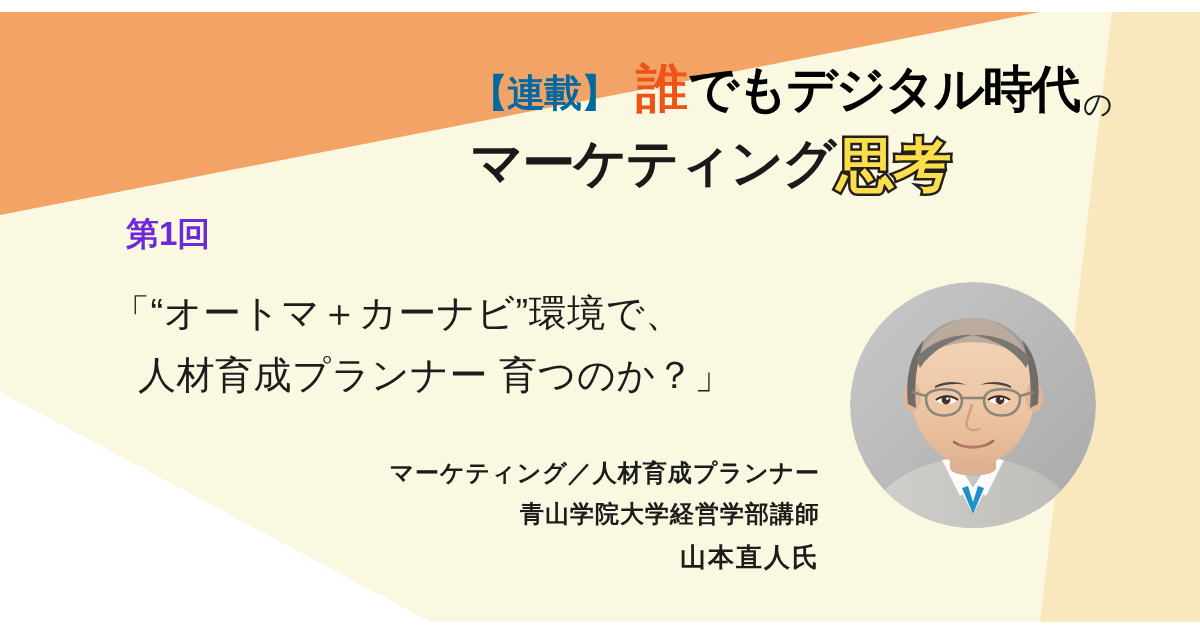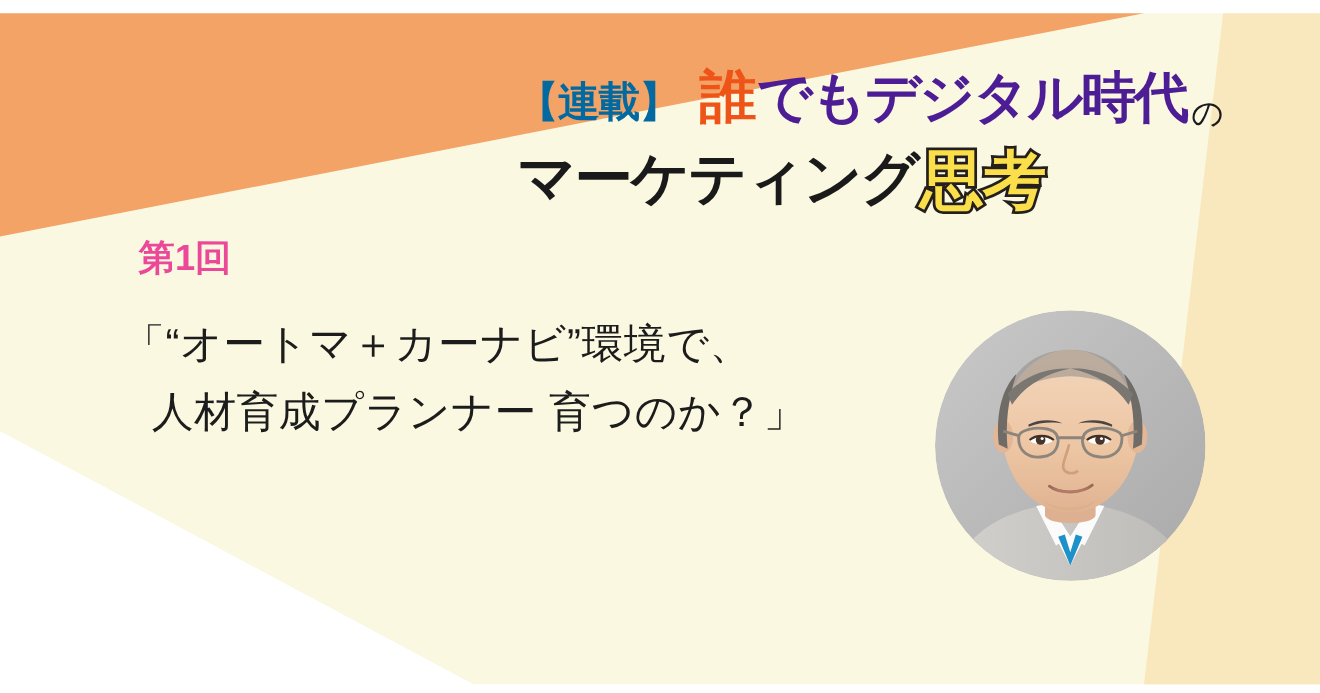--- a/index.html
+++ b/index.html
@@ -56,21 +56,21 @@
   .kanji-accent {
     font-size: 52px;
     font-weight: bold;
     color: #ee5318;
     letter-spacing: 0px;
     margin-left: 18px;
   }
   .serieskana {
     font-size: 50px;
     font-weight: bold;
-    color: #4c1d95;
+    color: #000000;
     letter-spacing: -2px;
   }
   .no-particle {
     font-size: 29px;
     font-weight: normal;
     color: #1a1a1a;
     margin-left: 4px;
     position: relative;
     top: 8px;
   }
@@ -92,21 +92,21 @@
     top: 4px;
   }
 
   
   .episode {
     position: absolute;
     left: 126px;
     top: 212px;
     font-size: 33px;
     font-weight: bold;
-    color: #ec4899;
+    color: #6d28d9;
     letter-spacing: 0px;
   }
 
   
   .headline {
     position: absolute;
     left: 112px;
     top: 283px;
     width: 730px;
     font-size: 38px;
@@ -184,20 +184,25 @@
     </span>
   </div>
 
   <div class="episode">第1回</div>
 
   <div class="headline">
     <span class="hl-1">「“オートマ＋カーナビ”環境で、</span>
     <span class="hl-2">人材育成プランナー 育つのか？」</span>
   </div>
 
+  <div class="credit">
+    <span class="c-line">マーケティング／人材育成プランナー</span>
+    <span class="c-line">青山学院大学経営学部講師</span>
+    <span class="c-name">山本直人氏</span>
+  </div>
 
   <div class="portrait">
     <svg width="246" height="246" viewBox="0 0 246 246" xmlns="http://www.w3.org/2000/svg">
       <defs>
         <clipPath id="circ">
             <circle cx="123" cy="123" r="123"></circle>
           </clipPath>
         <linearGradient id="bgGray" x1="0" y1="0" x2="1" y2="1">
           <stop offset="0%" stop-color="#c9c9c9"></stop>
           <stop offset="50%" stop-color="#b9b9b9"></stop>

